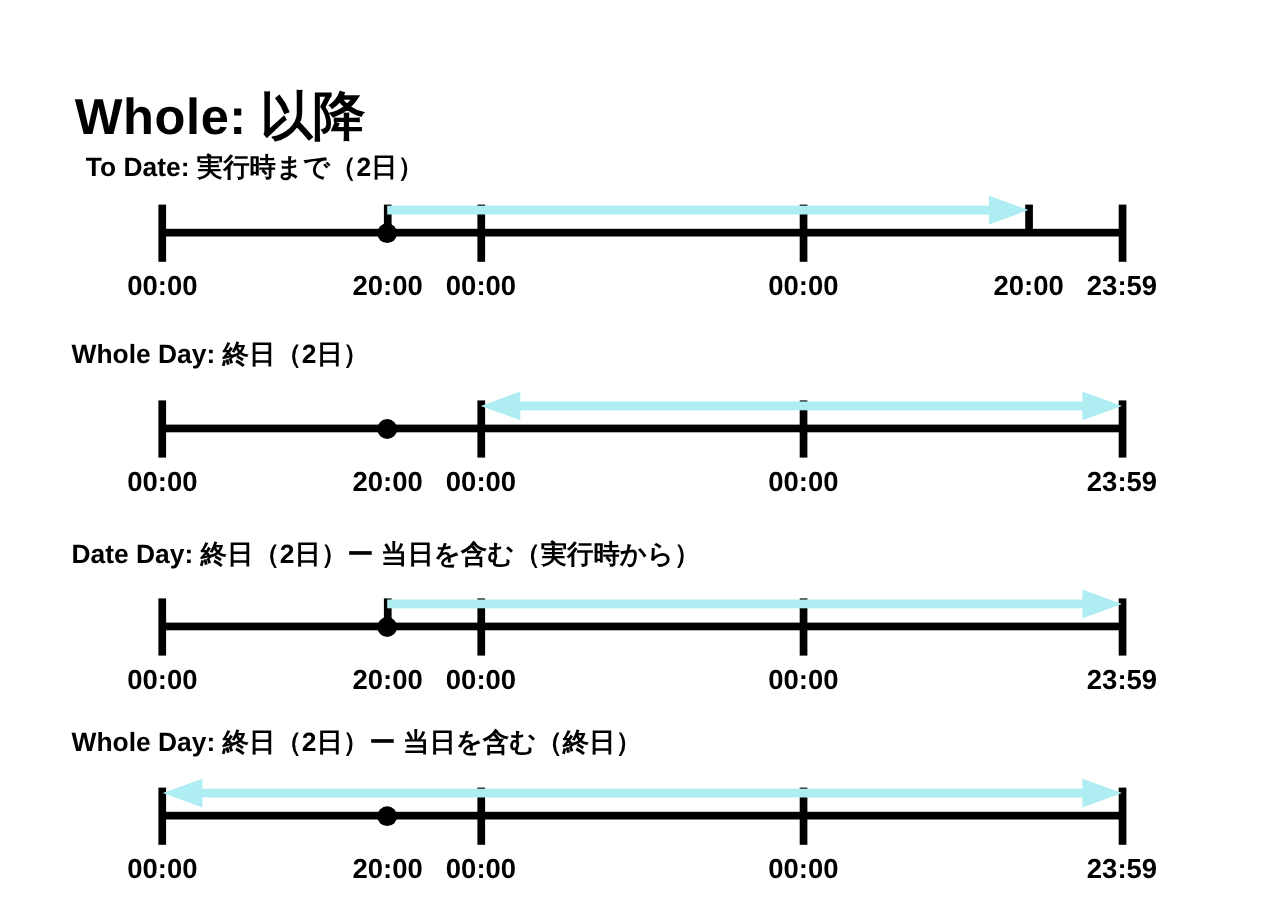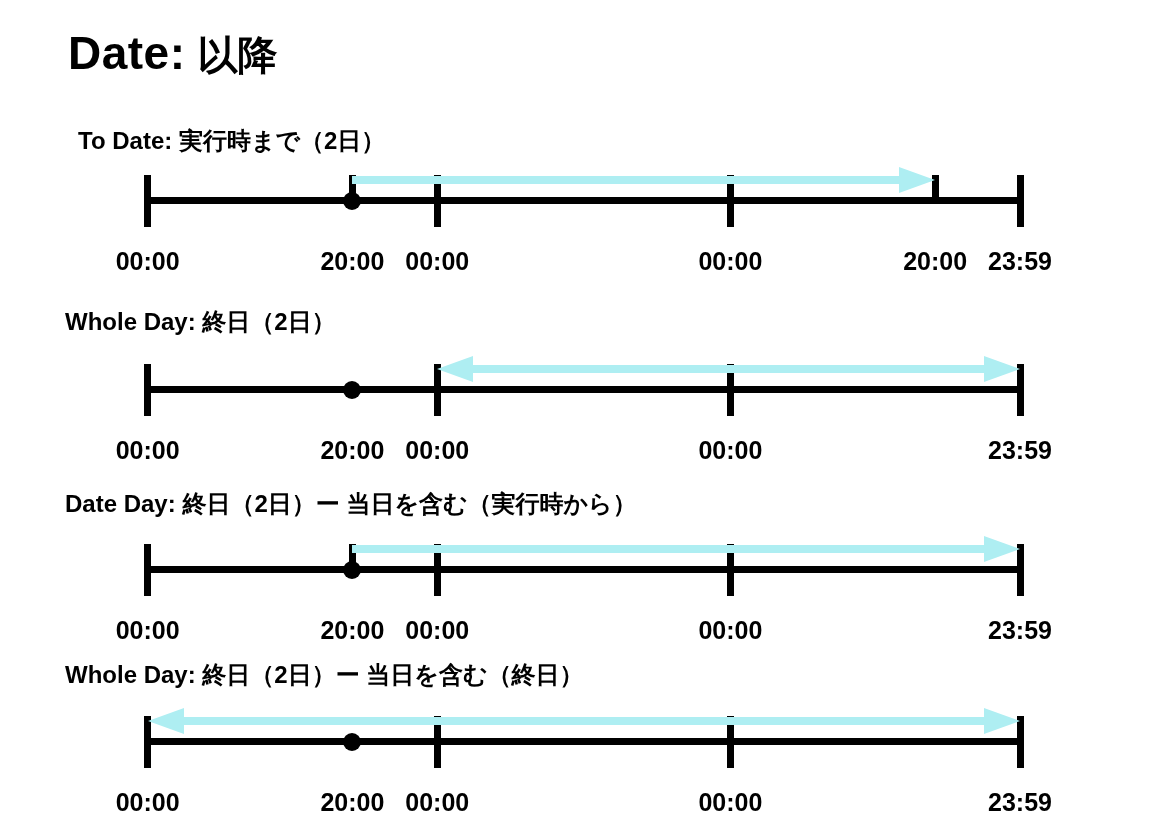--- a/index.html
+++ b/index.html
@@ -7,61 +7,61 @@
   html,body { background:#ffffff; }
   .page {
     position:relative; width:1169px; height:826px; background:#ffffff;
     font-family:"Liberation Sans", sans-serif; color:var(--ink); overflow:hidden;
   }
   .title {
     position:absolute; left:68px; top:26px;
     display:flex; align-items:baseline; white-space:nowrap; font-weight:700;
   }
   .title .t-prefix { font-size:46px; letter-spacing:0.5px; }
-  .title .t-keyword { font-size:40px; margin-left:12px; }
+  .title .t-keyword { font-size:48px; margin-left:12px;margin-top:48px; }
   .title .t-note { font-size:24px; margin-left:8px; }
   .sec { position:absolute; left:0; width:1169px; height:160px; }
-  .sec-0 { top:125px; }
+  .sec-0 { top:136px; }
   .sec-1 { top:306px; }
   .sec-2 { top:488px; }
   .sec-3 { top:659px; }
   .sec h2 { position:absolute; left:65px; top:0; font-size:24px; font-weight:700; white-space:nowrap; }
   .sec-0 h2 { left:78px; }
   .timeline { position:absolute; left:145px; width:875px; height:0; overflow:visible; }
   .sec-0 .timeline { top:76px; }
   .sec-1 .timeline { top:84px; }
   .sec-2 .timeline { top:82px; }
   .sec-3 .timeline { top:83px; }
   .tl-line { position:absolute; left:0; top:-4px; width:100%; height:7px; background:var(--ink); }
   .tick-full { position:absolute; top:-26px; width:7px; height:52px; background:var(--ink); }
   .tick-up { position:absolute; top:-26px; width:7px; height:27px; background:var(--ink); }
   .tl-dot { position:absolute; top:-9px; width:18px; height:18px; border-radius:50%; background:var(--ink); }
   .tl-label {
     position:absolute; top:34px; transform:translateX(-50%);
-    font-size:25px; font-weight:700; white-space:nowrap;margin-top:12px;
+    font-size:25px; font-weight:700; white-space:nowrap;
   }
   .arrow-wrap { position:absolute; top:-34px; height:26px; }
   .arrow-shaft { position:absolute; top:9px; height:8px; background:var(--arrow); }
   .arrow-head-right {
     position:absolute; right:0; top:0; width:0; height:0;
     border-top:13px solid transparent; border-bottom:13px solid transparent;
     border-left:36px solid var(--arrow);
   }
   .arrow-head-left {
     position:absolute; left:0; top:0; width:0; height:0;
     border-top:13px solid transparent; border-bottom:13px solid transparent;
     border-right:36px solid var(--arrow);
   }
 </style>
 </head>
 <body>
 
 <div class="page">
   <h1 class="title">
-    <span class="t-prefix">Date:</span>
+    <span class="t-prefix">Whole:</span>
     <span class="t-keyword">以降</span>
   </h1>
 
   <section class="sec sec-0">
     <h2>To Date: 実行時まで（2日）</h2>
     <div class="timeline">
         <div class="tl-line"></div>
         <div class="tick-full" style="left: -0.875px;"></div>
         <div class="tl-label" style="left: 2.625px;">00:00</div>
         <div class="tick-up" style="left: 203.875px;"></div>

